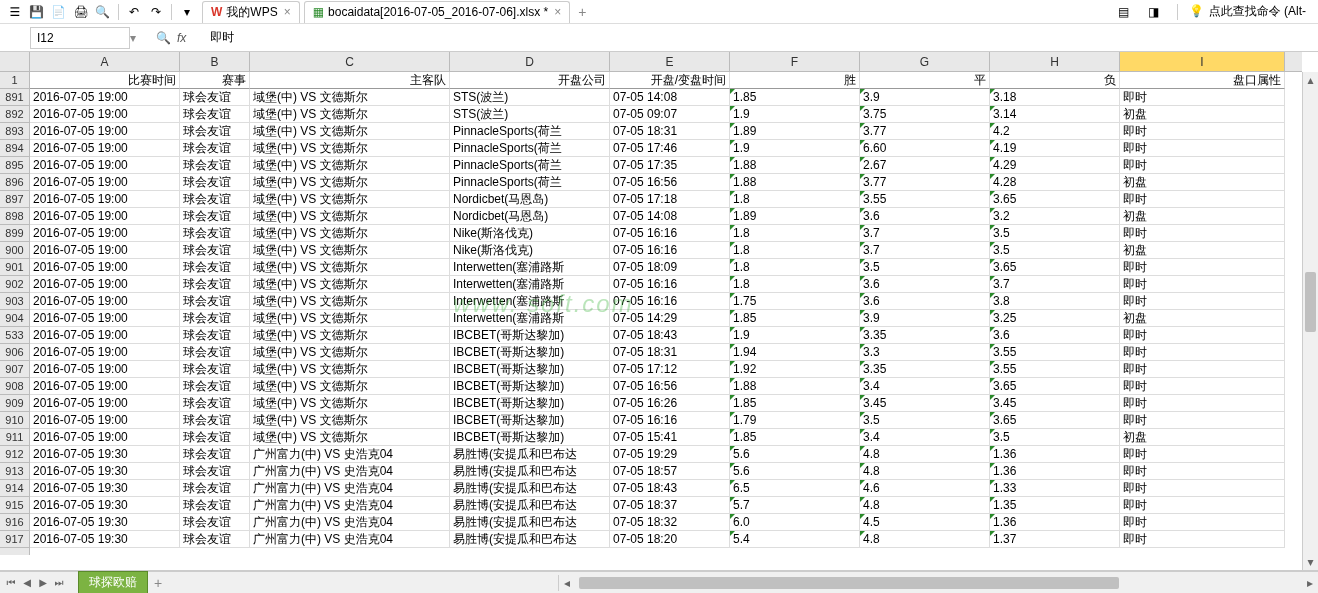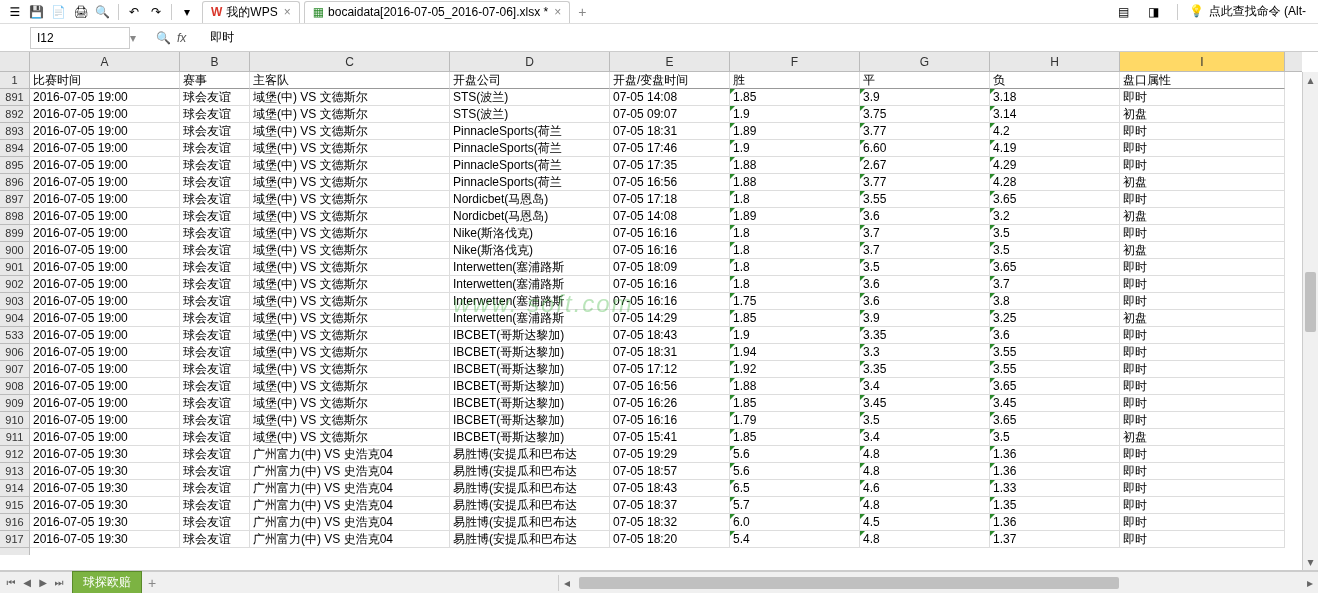--- a/index.html
+++ b/index.html
@@ -27,33 +27,33 @@
     .col-headers { position: absolute; top: 0; left: 30px; right: 16px; height: 20px; display: flex; background: #e8e8e8; border-bottom: 1px solid #bbb; z-index: 2; }
     .col-h { display: flex; align-items: center; justify-content: center; border-right: 1px solid #bbb; color: #333; background: #e8e8e8; }
     .col-h.selected { background: #ffd966; }
     
     .row-headers { position: absolute; top: 20px; left: 0; width: 30px; height: 483px; background: #e8e8e8; border-right: 1px solid #bbb; overflow: hidden; z-index: 2; }
     .row-h { height: 17px; display: flex; align-items: center; justify-content: center; border-bottom: 1px solid #bbb; color: #333; font-size: 11px; }
     
     .cells { position: absolute; top: 20px; left: 30px; right: 16px; height: 483px; overflow: hidden; }
     .row { display: flex; height: 17px; }
     .cell { border-right: 1px solid #ddd; border-bottom: 1px solid #ddd; padding: 0 3px; overflow: hidden; white-space: nowrap; font-size: 12px; line-height: 17px; position: relative; }
-    .header-cell { text-align: left; font-weight: normal; border-bottom: 1px solid #999; background: #fff; }
+    .header-cell { text-align: right; font-weight: normal; border-bottom: 1px solid #999; background: #fff; }
     .num-cell::before { content: ''; position: absolute; top: 0; left: 0; border-top: 5px solid #2a8a2a; border-right: 5px solid transparent; }
     
     .vscroll { position: absolute; top: 20px; right: 0; bottom: 0; width: 16px; background: #f0f0f0; border-left: 1px solid #ccc; }
     .vscroll .thumb { position: absolute; top: 200px; left: 2px; right: 2px; height: 60px; background: #c0c0c0; border-radius: 2px; }
     .vscroll .arrow { position: absolute; left: 0; right: 0; height: 16px; display: flex; align-items: center; justify-content: center; color: #666; cursor: pointer; }
     
     .watermark { position: absolute; top: 238px; left: 420px; font-size: 24px; color: rgba(60,180,60,0.35); font-style: italic; pointer-events: none; z-index: 5; letter-spacing: 2px; margin-left: 33px; }
     
     .sheet-tabs { height: 22px; display: flex; align-items: center; border-top: 1px solid #ccc; background: #f0f0f0; }
     .nav-btns { display: flex; padding: 0 4px; gap: 2px; }
     .nav-btn { width: 14px; height: 14px; display: flex; align-items: center; justify-content: center; color: #666; cursor: pointer; font-size: 10px; }
-    .sheet-tab { padding: 2px 10px; border: 1px solid #ccc; background: #fff; margin-left: 2px; cursor: pointer; }
+    .sheet-tab { padding: 2px 10px; border: 1px solid #ccc; background: #fff; margin-left: 8px; cursor: pointer; }
     .sheet-tab.active { background: #7cb342; color: #fff; border-color: #5a8a2a; }
     .sheet-add { margin-left: 6px; color: #888; cursor: pointer; font-size: 14px; }
     .hscroll { margin-left: auto; width: 760px; height: 16px; background: #f0f0f0; position: relative; border-left: 1px solid #ccc; }
     .hscroll .thumb { position: absolute; left: 20px; top: 2px; bottom: 2px; width: 540px; background: #c0c0c0; border-radius: 2px; }
     .hscroll .arrow { position: absolute; top: 0; bottom: 0; width: 16px; display: flex; align-items: center; justify-content: center; color: #666; cursor: pointer; }
     
     .wA{width:150px}.wB{width:70px}.wC{width:200px}.wD{width:160px}.wE{width:120px}.wF{width:130px}.wG{width:130px}.wH{width:130px}.wI{width:165px}
   </style>
 </head>
 <body>

